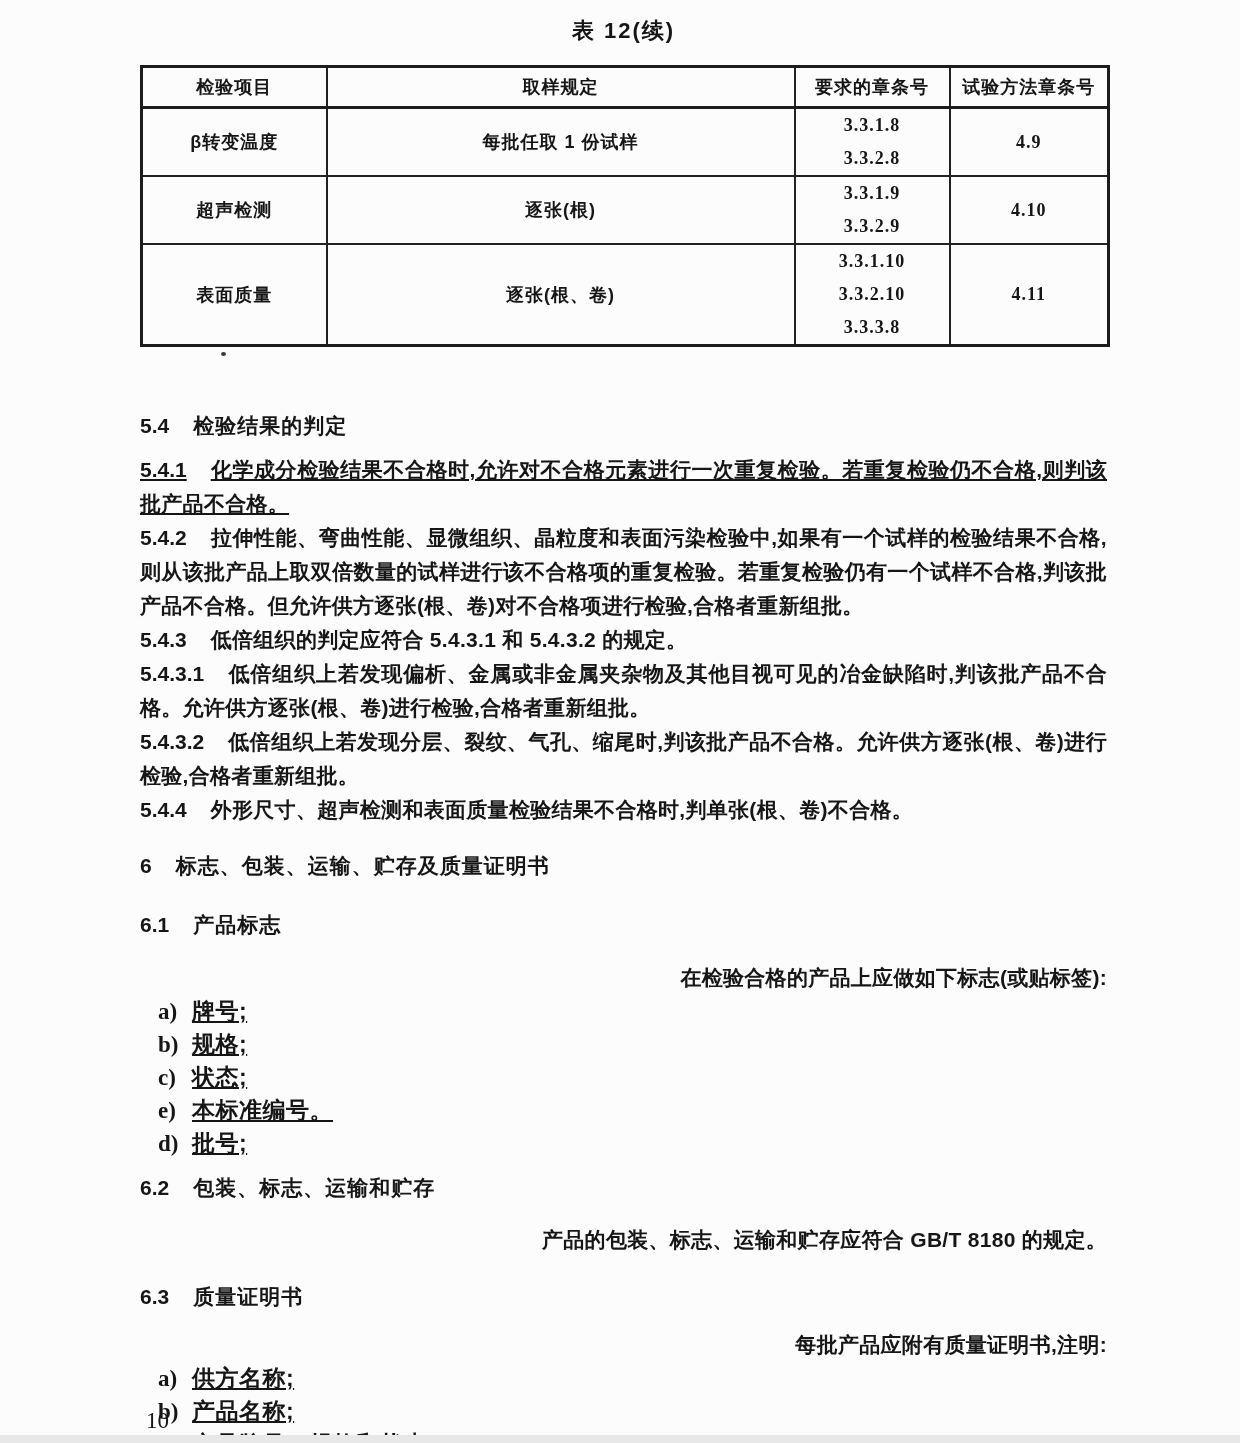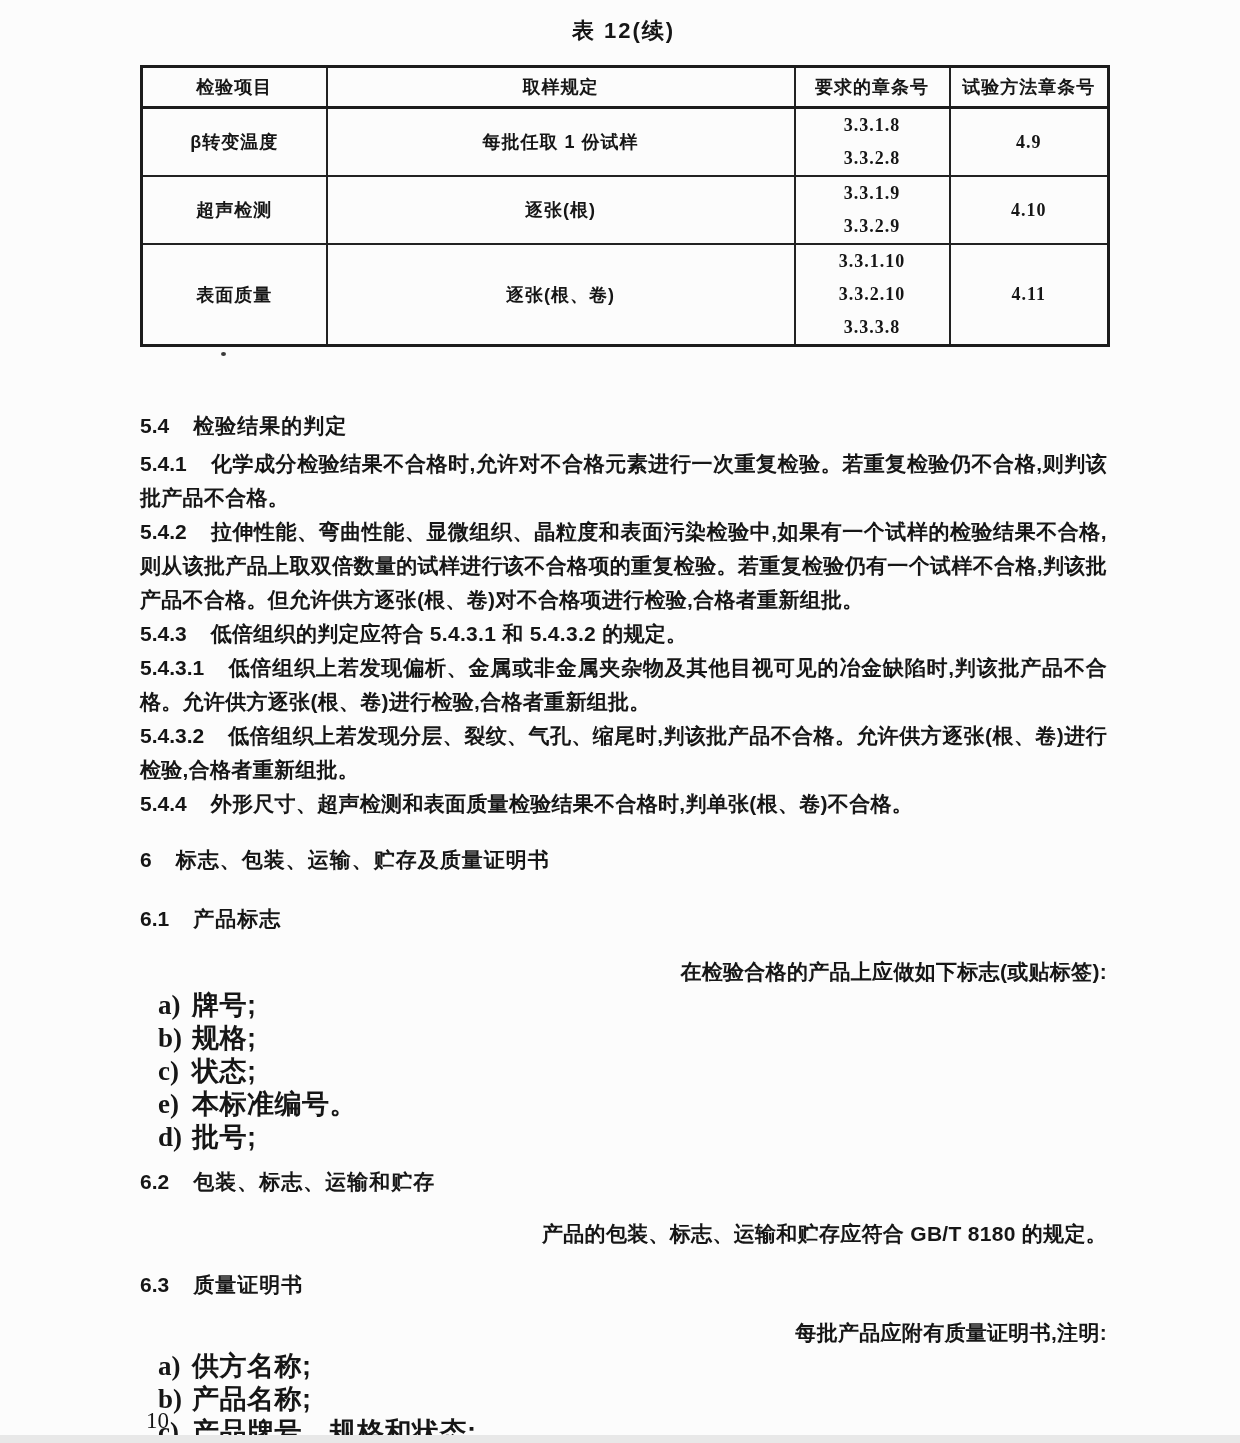--- a/index.html
+++ b/index.html
@@ -69,35 +69,36 @@
   .para{
     margin:0;
     font-size:21px;font-weight:700;
     line-height:34px;
     text-align:justify;
     letter-spacing:0.3px;
   }
   .para .pnum{margin-right:24px;letter-spacing:0;}
   .indent{ padding-left:24px; text-align:right; }
   .mt-h54{margin-top:62px;}
-  .mt-p541{margin-top:4px;}
+  .mt-p541{margin-top:10px;text-decoration:underline;}
   .mt-h6{margin-top:22px;}
   .mt-h61{margin-top:25px;}
   .mt-intro61{margin-top:19px;}
   .mt-h62{margin-top:11px;}
   .mt-p62{margin-top:18px;}
-  .mt-h63{margin-top:17px;}
+  .mt-h63{margin-top:23px;}
   .mt-intro63{margin-top:14px;}
 
   
   .ltr-list{margin:0;padding:0 0 0 18px;list-style:none;}
   .ltr-list li{
-    font-size:27px;font-weight:700;
+    font-size:23px;font-weight:700;
     line-height:33px;
     letter-spacing:0.5px;
+    text-decoration:underline;
   }
   .ltr-list .ltr{
     display:inline-block;width:26px;
     font-family:"Liberation Serif",serif;
     font-weight:700;letter-spacing:0;
   }
   .ltr-list .ltxt{margin-left:8px;}
 
   
   .page-num{

